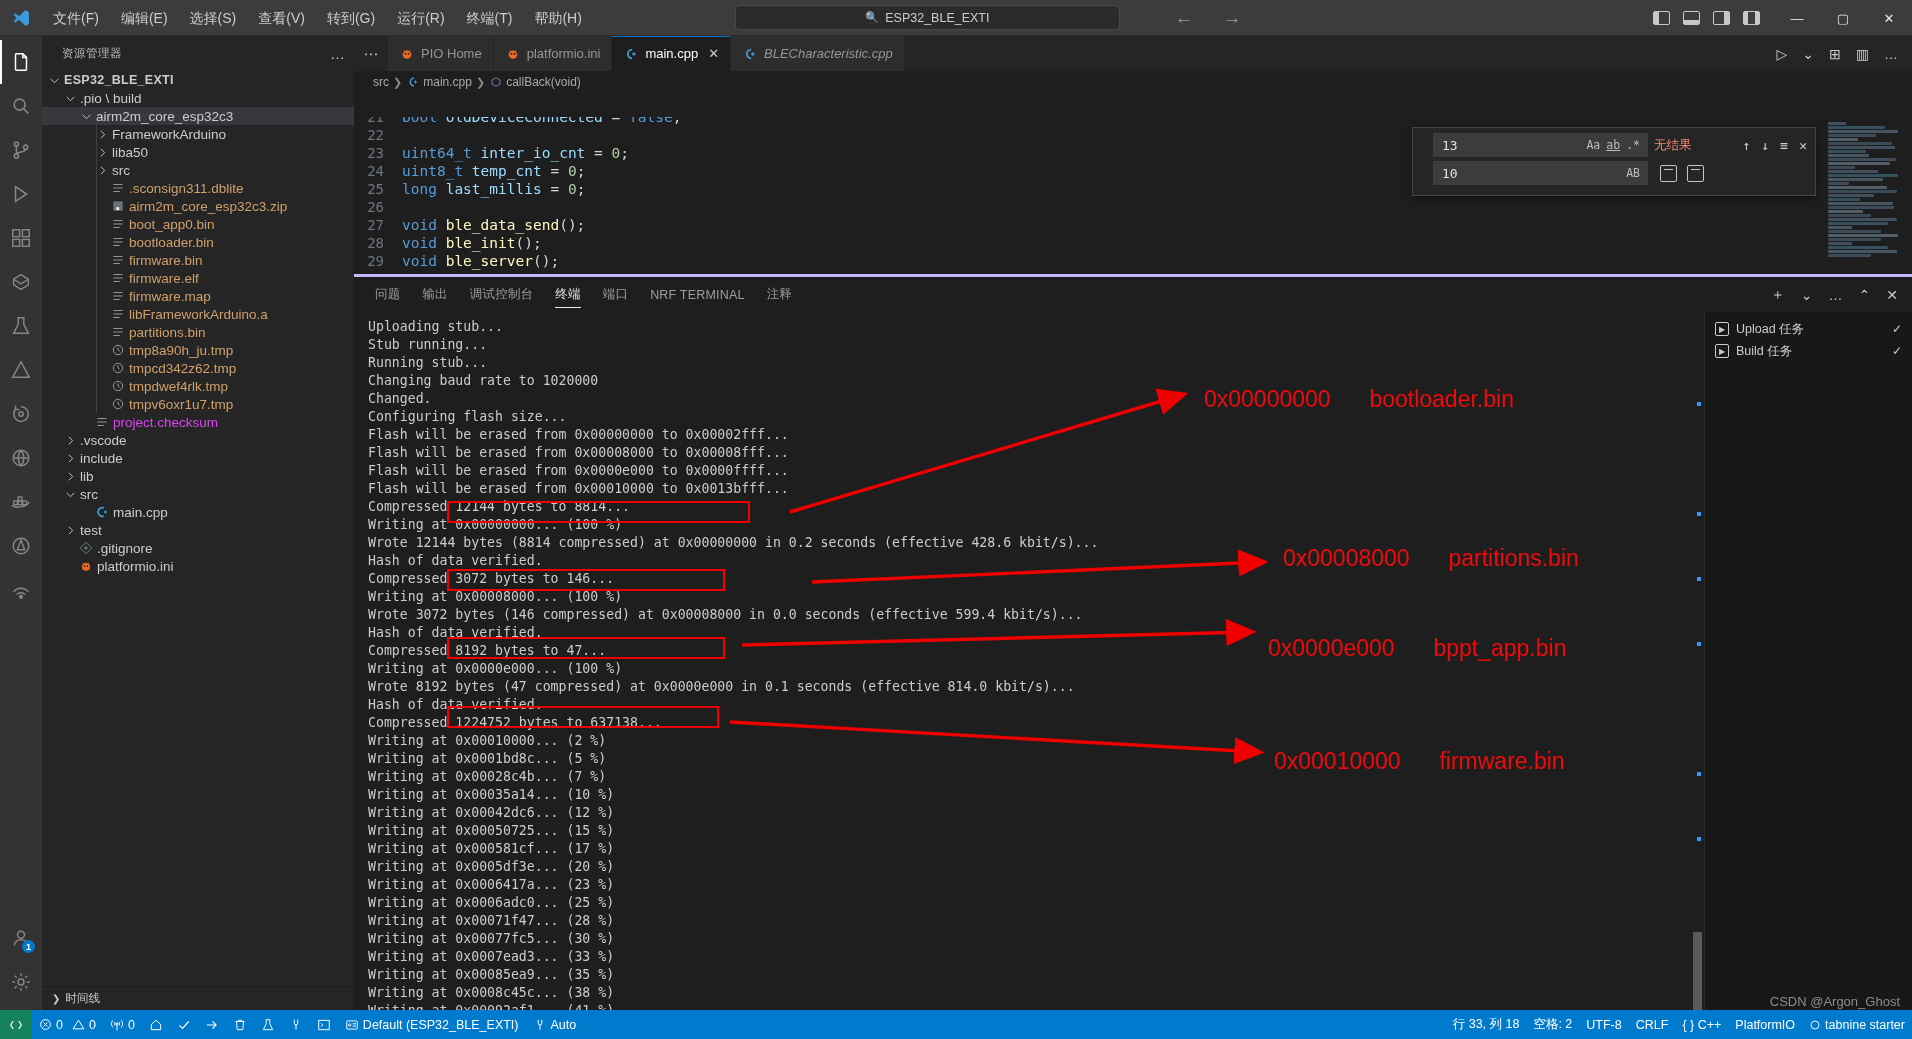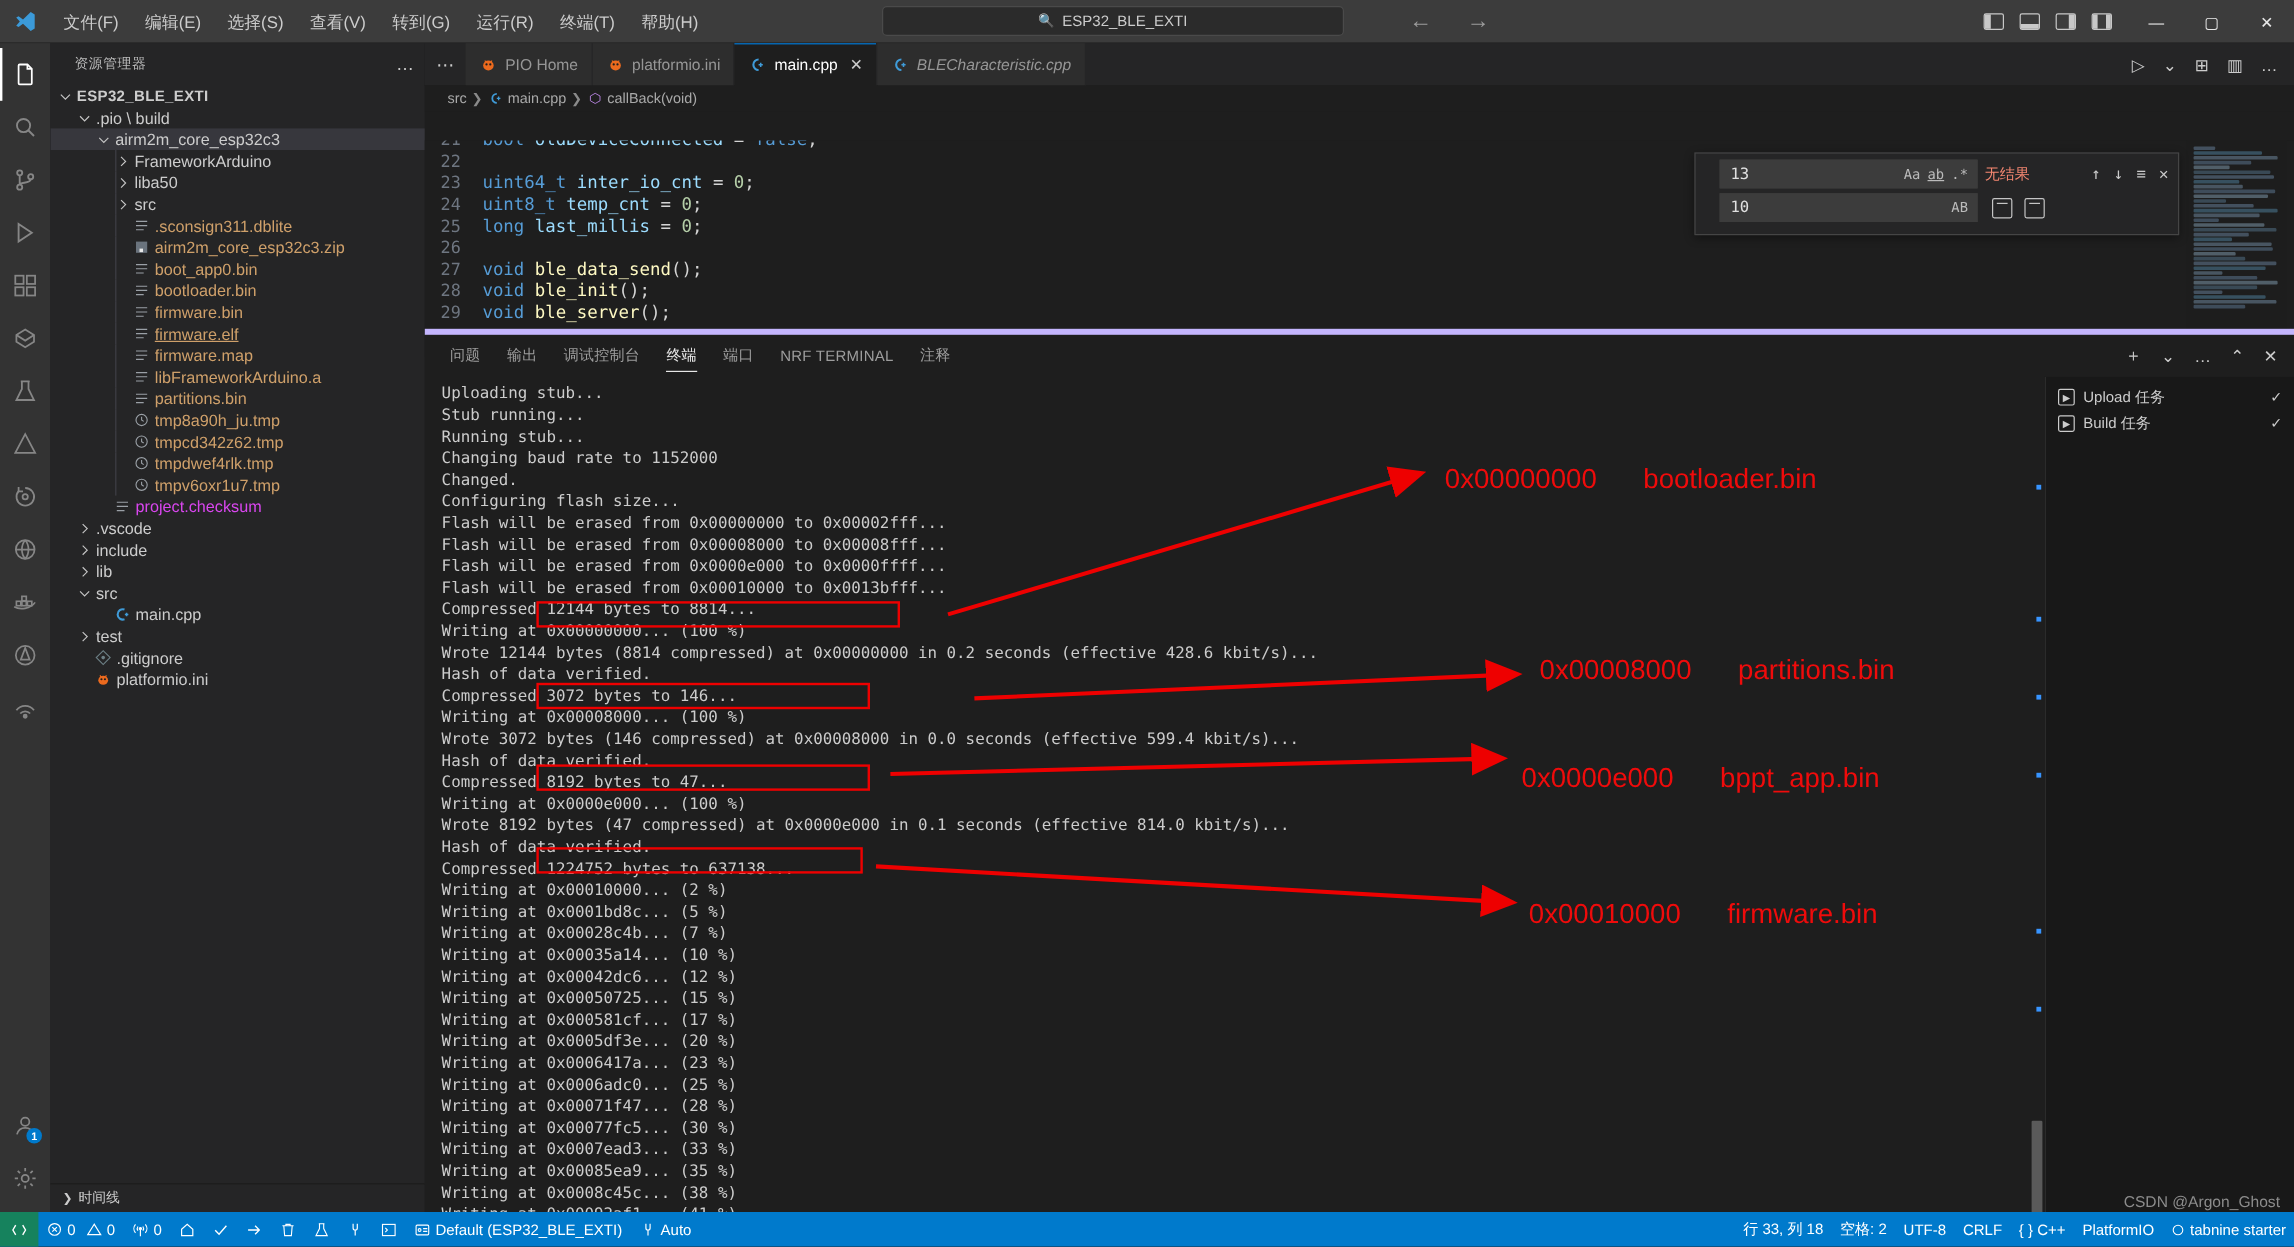--- a/index.html
+++ b/index.html
@@ -169,21 +169,21 @@
   .minimap {
     position: absolute; right: 0; top: 0; width: 90px; height: 180px;
     background:#1e1e1e; opacity: .85; overflow:hidden; padding-top:4px;
   }
   .mm-line { height: 3px; margin: 1px 0 1px 6px; border-radius:1px; }
 
   
   .panel {
     position: absolute; left: 354px; right: 0; top: 274px; bottom: 29px;
     background:#1e1e1e; display:flex; flex-direction: column;
-    border-top: 5px solid #c4b5fd;
+    border-top: 3px solid #c4b5fd;
   }
   .panel-tabs { height: 35px; display:flex; align-items:center; padding-left: 10px; position:relative; }
   .ptab {
     font-size: 12.5px; color:#9d9d9d; padding: 0 11px; height: 35px;
     display:flex; align-items:center; position:relative; letter-spacing:.2px;
   }
   .ptab.active { color:#e7e7e7; }
   .ptab.active::after { content:''; position:absolute; left:11px; right:11px; bottom:4px; height:1px; background:#e7e7e7; }
   .panel-actions { margin-left:auto; display:flex; align-items:center; gap:16px; padding-right: 14px; color:#cccccc; font-size:14px; }
 
@@ -505,21 +505,21 @@
       </div>
       <div class="trow">
         <div class="guide" style="left: 54px;"></div>
         <div style="width: 54px; flex: 0 0 54px;"></div>
         <div class="tw"></div>
         <span class="ticon">
           <svg width="14" height="14" viewBox="0 0 24 24" fill="none" stroke="#9aa0a6" stroke-width="1.6">
             <path d="M4 6h16M4 12h16M4 18h11"></path>
           </svg>
         </span>
-        <span class="tlabel" style="color: rgb(207, 160, 106); text-decoration: underline;">firmware.elf</span>
+        <span class="tlabel" style="color: rgb(207, 160, 106);">firmware.elf</span>
       </div>
       <div class="trow">
         <div class="guide" style="left: 54px;"></div>
         <div style="width: 54px; flex: 0 0 54px;"></div>
         <div class="tw"></div>
         <span class="ticon">
           <svg width="14" height="14" viewBox="0 0 24 24" fill="none" stroke="#9aa0a6" stroke-width="1.6">
             <path d="M4 6h16M4 12h16M4 18h11"></path>
           </svg>
         </span>
@@ -864,21 +864,21 @@
       <span>✕</span>
     </div>
   </div>
 
   <div class="panel-body">
     <div class="terminal">
       <div id="term-lines">
           <div class="tline">Uploading stub...</div>
           <div class="tline">Stub running...</div>
           <div class="tline">Running stub...</div>
-          <div class="tline">Changing baud rate to 1152000</div>
+          <div class="tline">Changing baud rate to 1020000</div>
           <div class="tline">Changed.</div>
           <div class="tline">Configuring flash size...</div>
           <div class="tline">Flash will be erased from 0x00000000 to 0x00002fff...</div>
           <div class="tline">Flash will be erased from 0x00008000 to 0x00008fff...</div>
           <div class="tline">Flash will be erased from 0x0000e000 to 0x0000ffff...</div>
           <div class="tline">Flash will be erased from 0x00010000 to 0x0013bfff...</div>
           <div class="tline">Compressed 12144 bytes to 8814...</div>
           <div class="tline">Writing at 0x00000000... (100 %)</div>
           <div class="tline">Wrote 12144 bytes (8814 compressed) at 0x00000000 in 0.2 seconds (effective 428.6 kbit/s)...</div>
           <div class="tline">Hash of data verified.</div>

